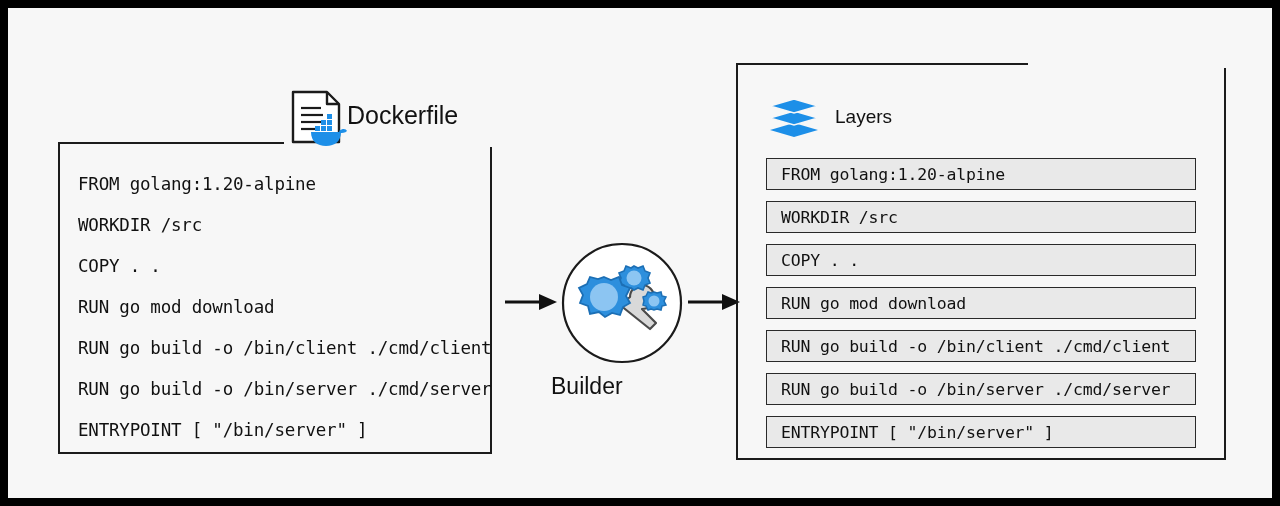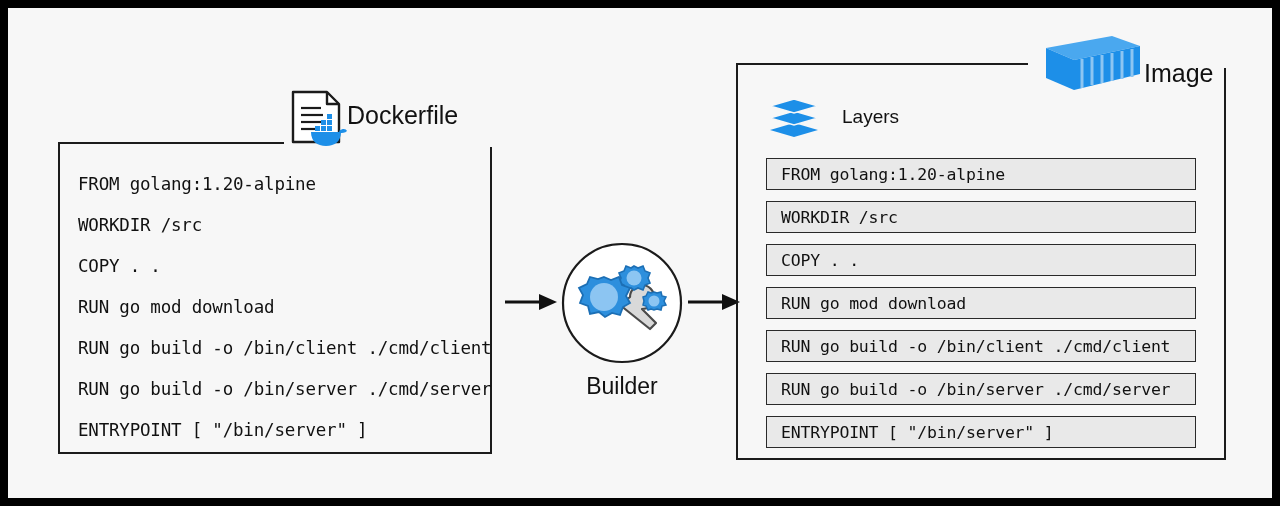--- a/index.html
+++ b/index.html
@@ -94,21 +94,21 @@
   }
   #arrow-left  { left: 497px; top: 285px; width: 52px; }
   #arrow-right { left: 680px; top: 285px; width: 52px; }
 
   
   #builder-group {
     position: absolute;
     left: 543px;
     top: 233px;
     width: 142px;
-    text-align: center;
+    text-align: left;
   }
   #builder-circle {
     position: relative;
     width: 124px;
     height: 124px;
     margin: 0 auto;
   }
   #builder-caption {
     margin-top: 8px;
     font-family: "Liberation Sans", sans-serif;
@@ -135,21 +135,21 @@
   }
   #image-icon { width: 104px; height: 58px; position: relative; }
 
   
   #layers-heading {
     position: absolute;
     left: 30px;
     top: 32px;
     display: flex;
     align-items: center;
-    gap: 22px;
+    gap: 15px;
   }
   #layers-icon { width: 52px; height: 40px; }
   #layers-text {
     font-family: "Liberation Sans", sans-serif;
     font-size: 19px;
     color: #111111;
   }
 
   
   #layer-list {
@@ -279,35 +279,14 @@
       <div class="layer-row">FROM golang:1.20-alpine</div>
       <div class="layer-row">WORKDIR /src</div>
       <div class="layer-row">COPY . .</div>
       <div class="layer-row">RUN go mod download</div>
       <div class="layer-row">RUN go build -o /bin/client ./cmd/client</div>
       <div class="layer-row">RUN go build -o /bin/server ./cmd/server</div>
       <div class="layer-row">ENTRYPOINT [ "/bin/server" ]</div>
     </div>
   </div>
 
-  <div id="image-label-group">
-    <div id="image-icon">
-      <svg width="104" height="58" viewBox="0 0 104 58">
-
-        <polygon points="6,14 72,2 100,12 34,26" fill="#4aa8ef"></polygon>
-
-        <polygon points="6,14 34,26 34,56 6,44" fill="#1d8fe8"></polygon>
-
-        <polygon points="34,26 100,12 100,40 34,56" fill="#1d8fe8"></polygon>
-        <g stroke="#8cc5f2" stroke-width="3">
-          <line x1="42" y1="25" x2="42" y2="54"></line>
-          <line x1="52" y1="23" x2="52" y2="51"></line>
-          <line x1="62" y1="21" x2="62" y2="49"></line>
-          <line x1="72" y1="19" x2="72" y2="47"></line>
-          <line x1="82" y1="17" x2="82" y2="45"></line>
-          <line x1="92" y1="15" x2="92" y2="43"></line>
-        </g>
-      </svg>
-    </div>
-    <div class="label-text">Image</div>
-  </div>
 
 </div>
 
 </body></html>

